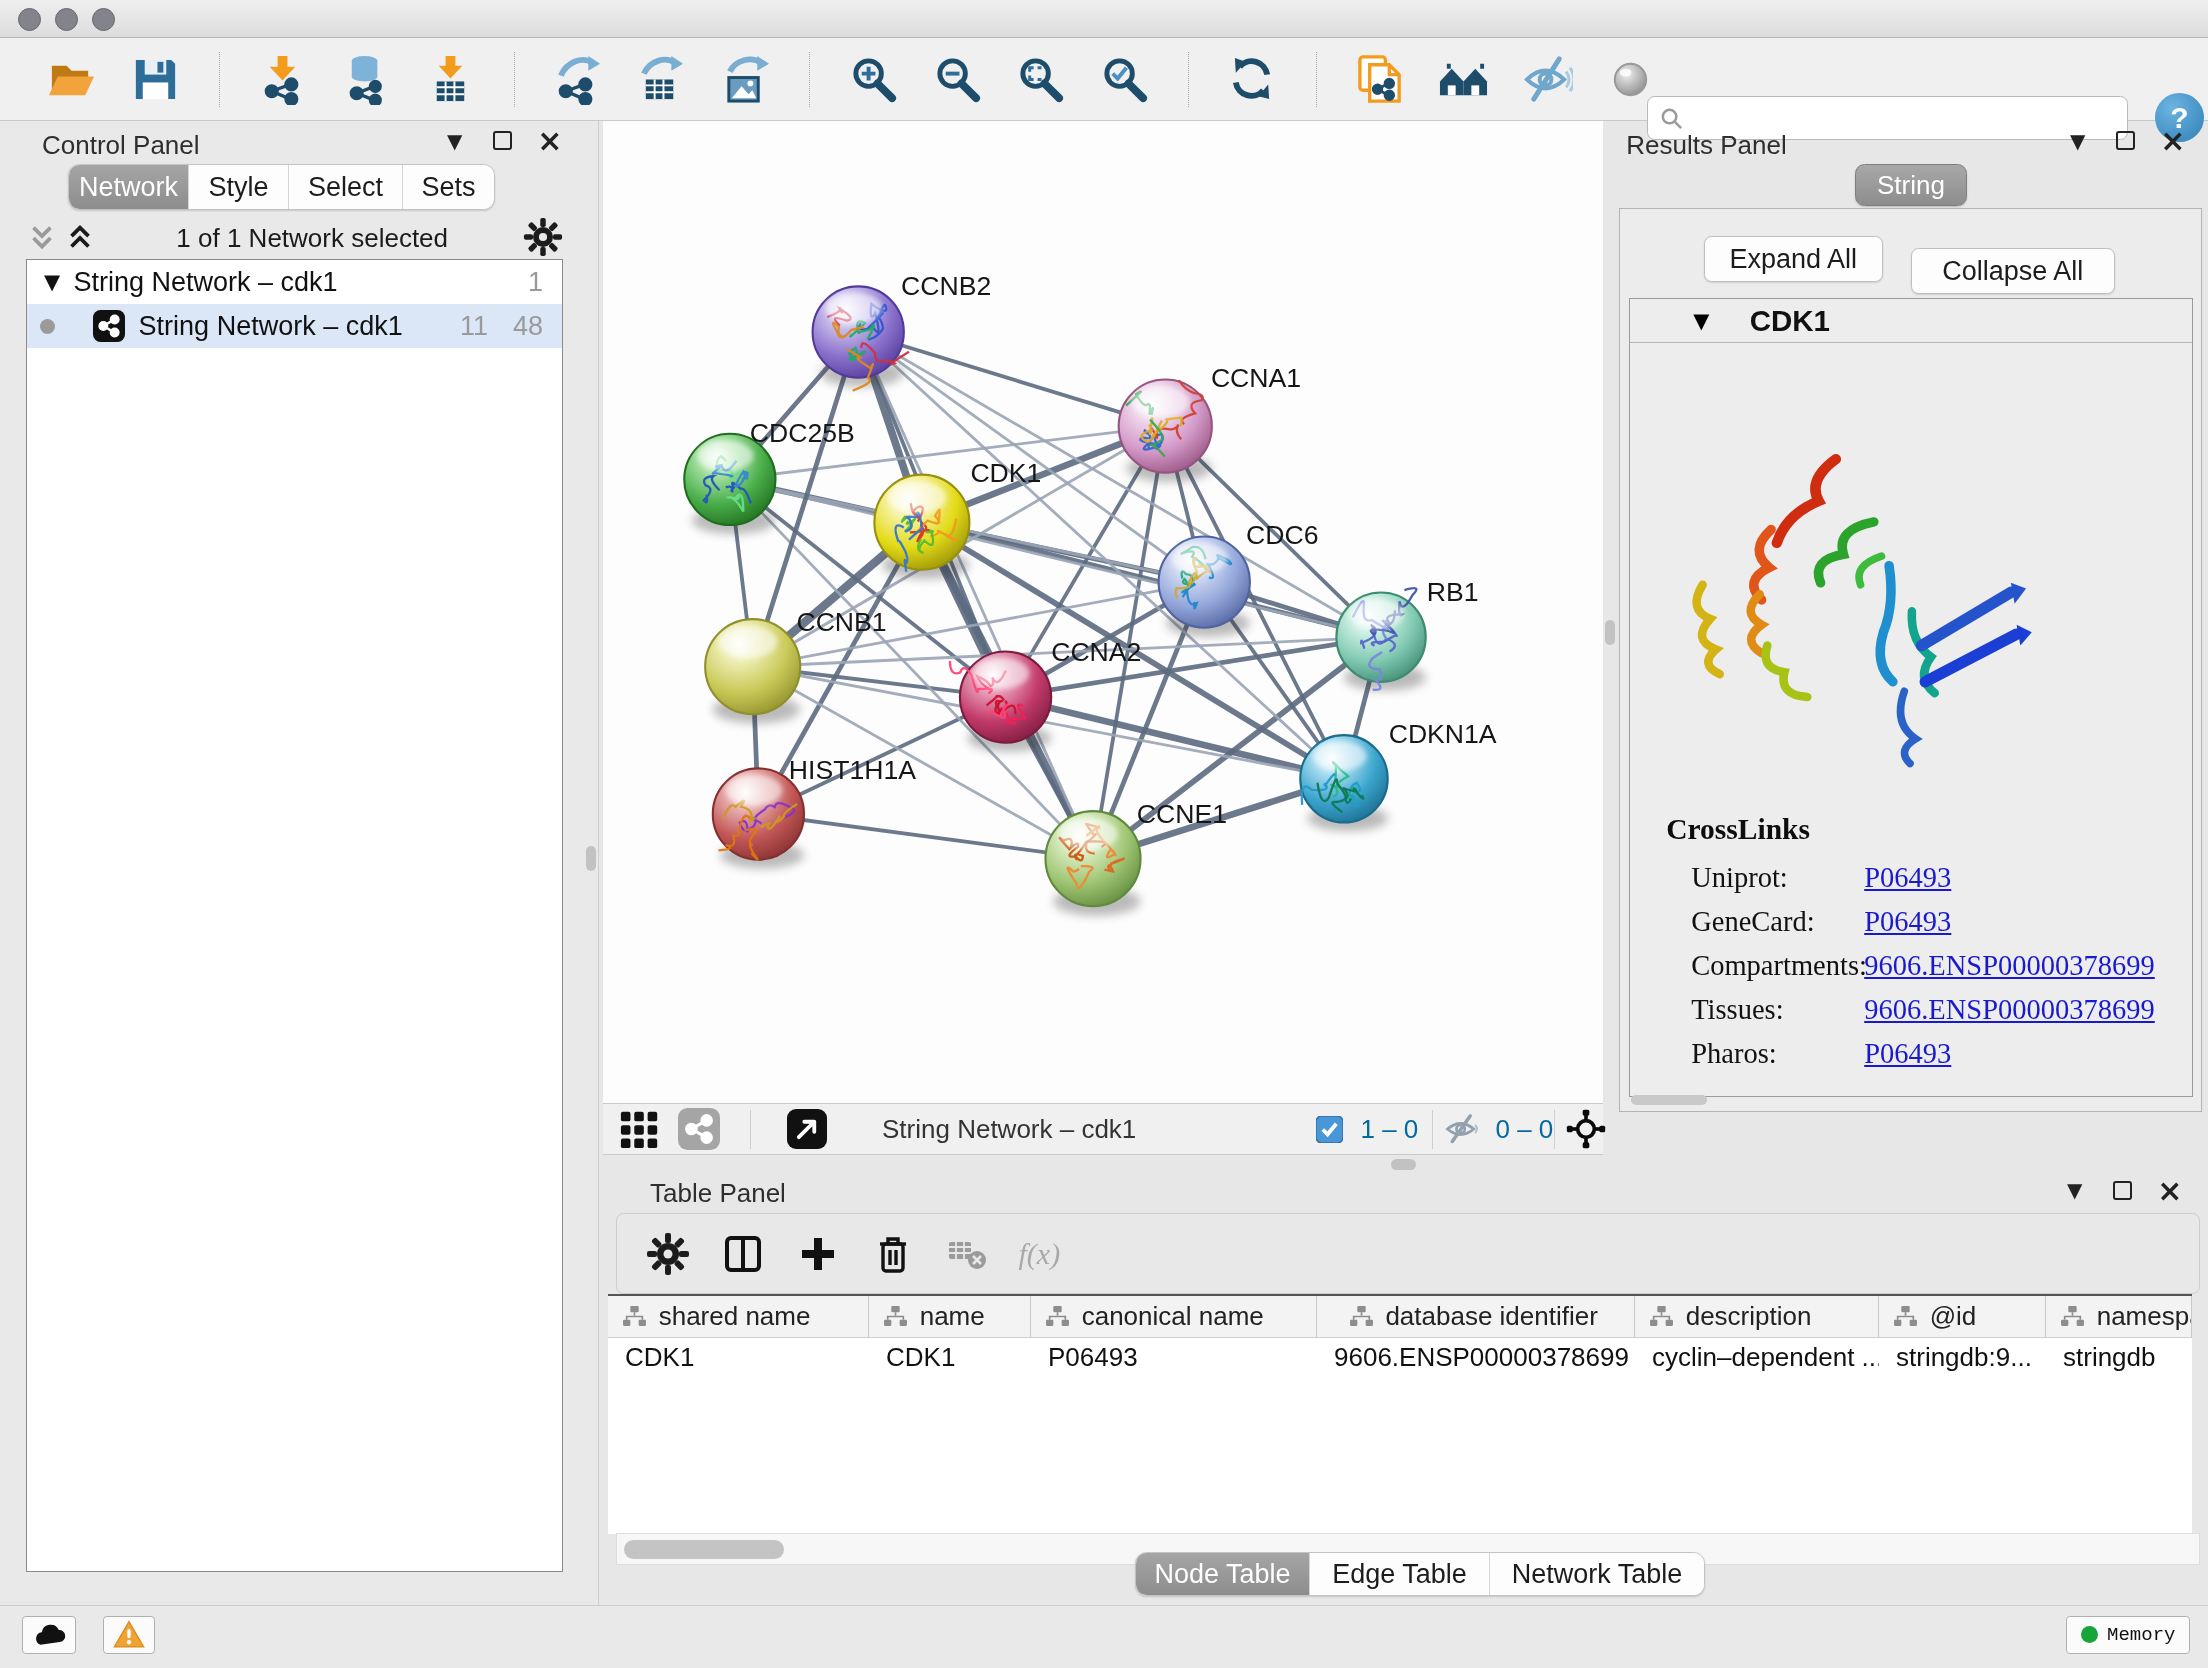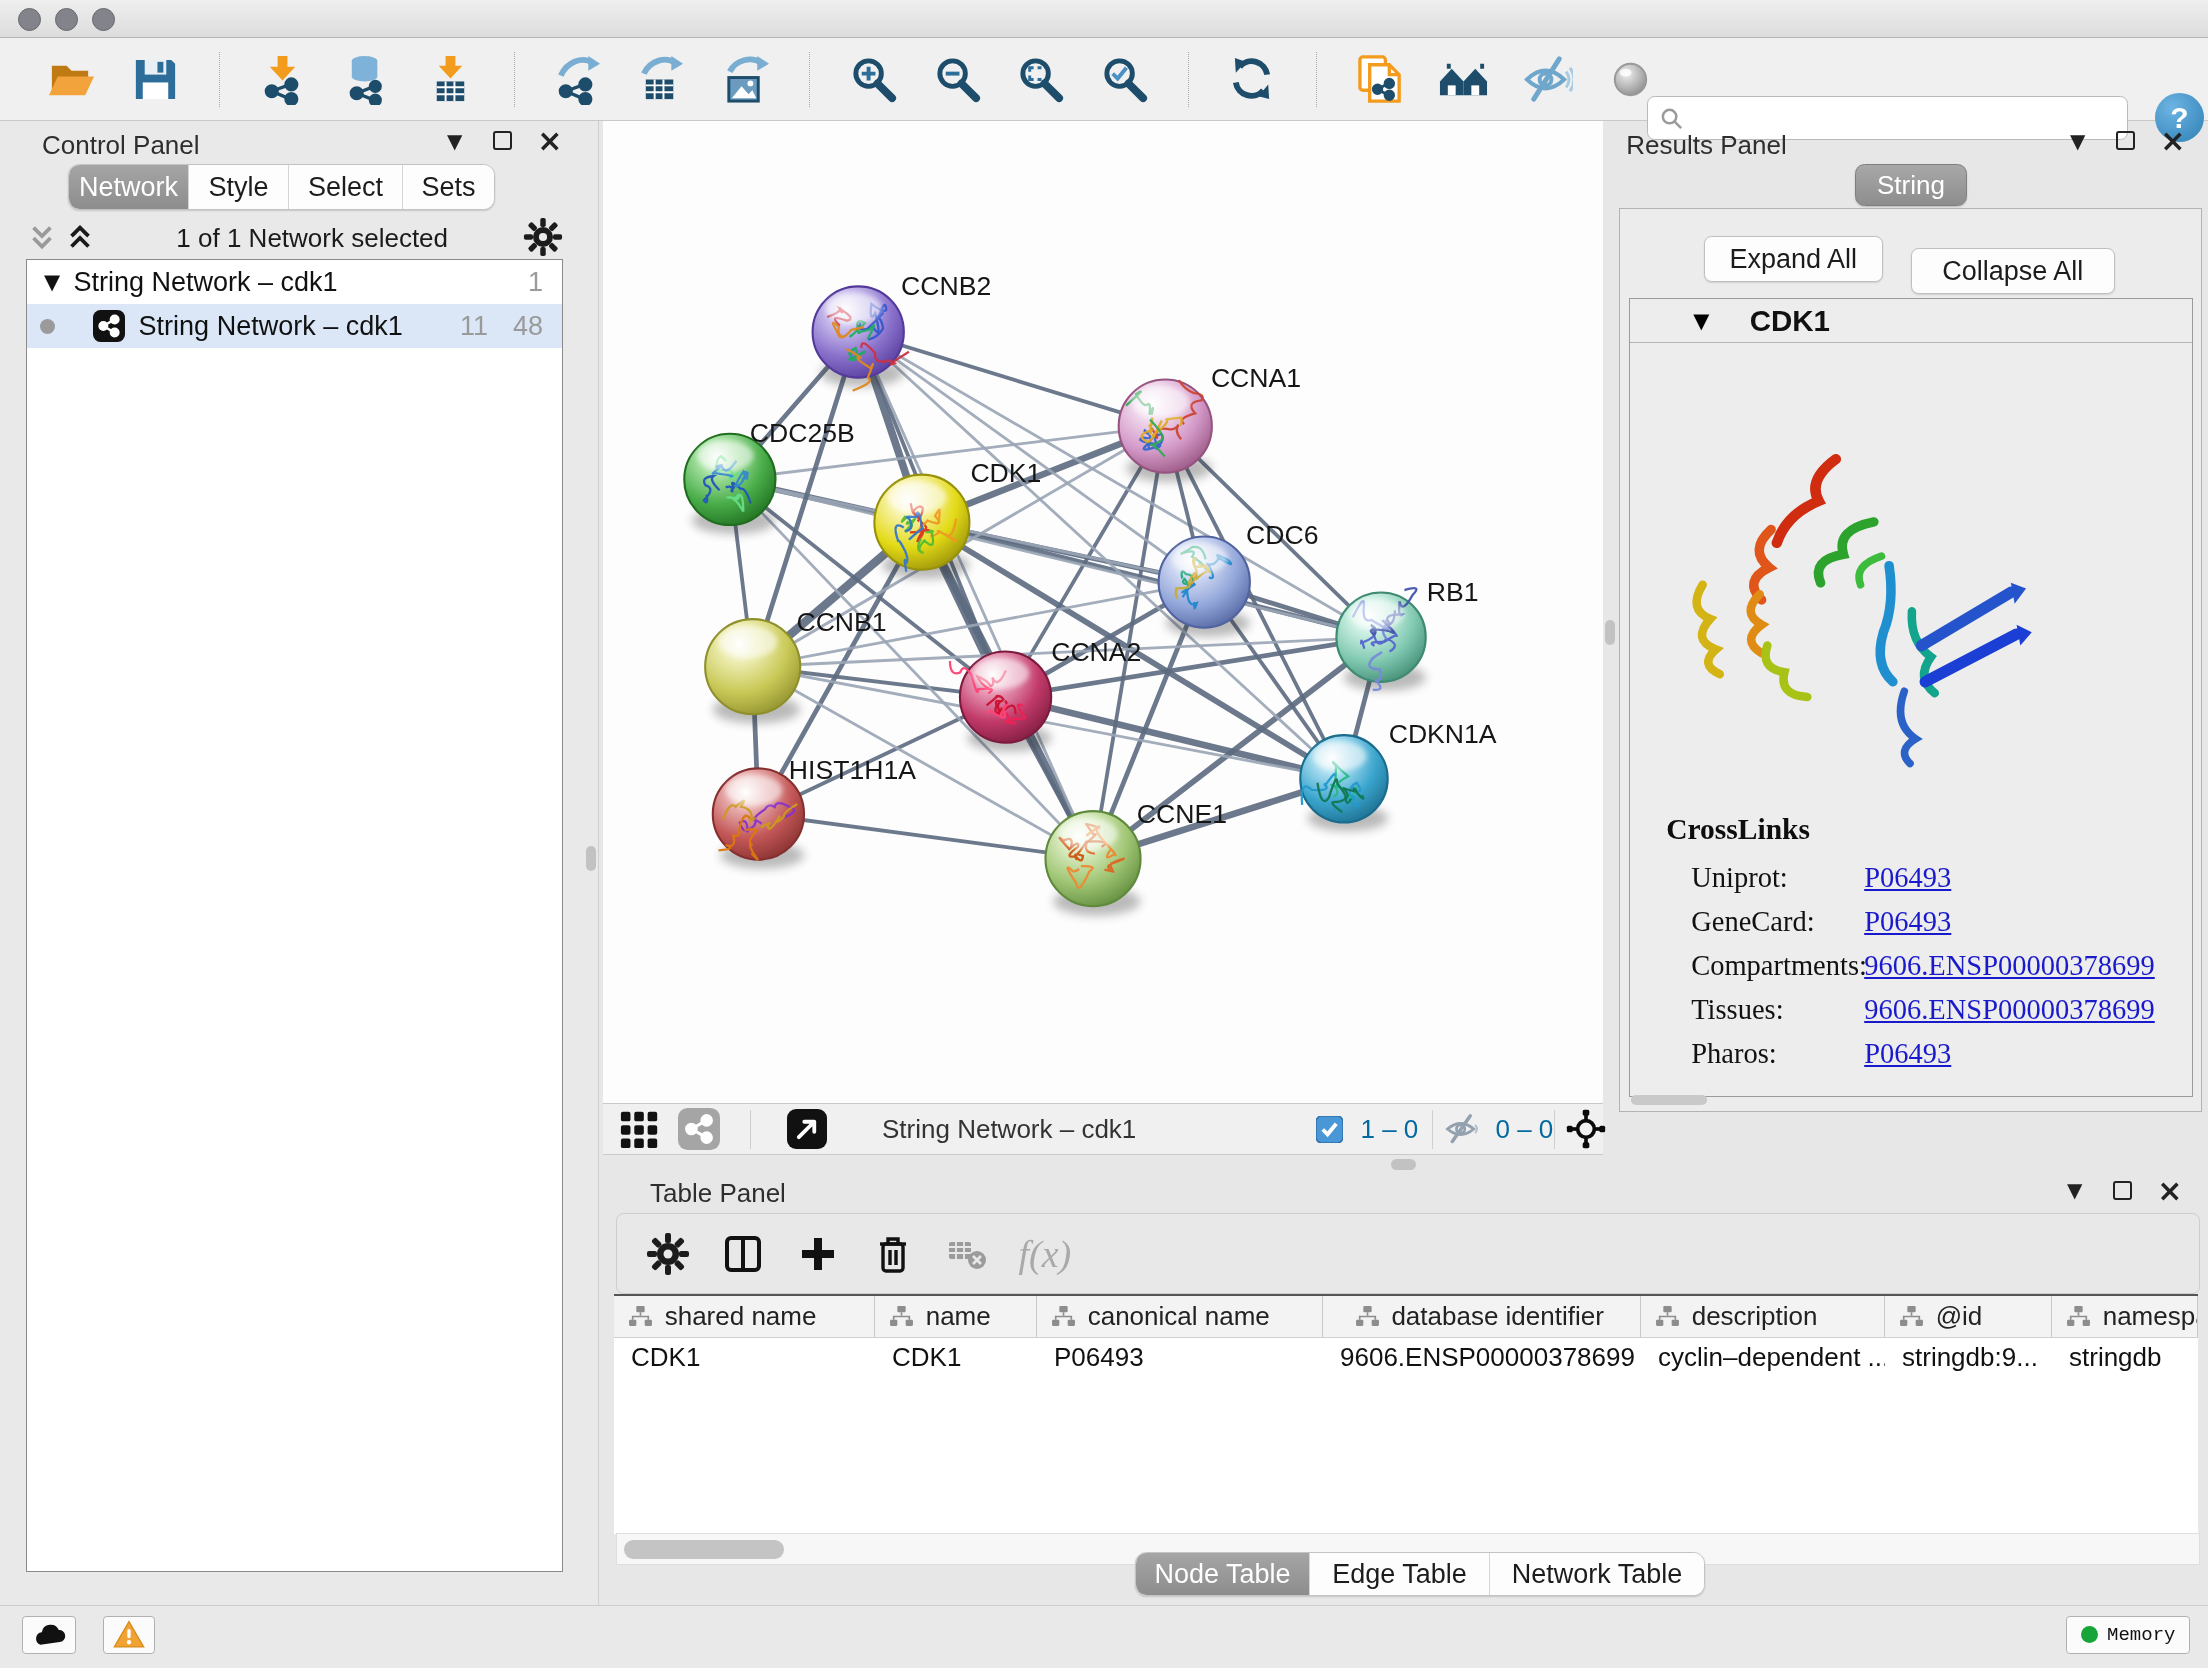--- a/index.html
+++ b/index.html
@@ -109,22 +109,22 @@
     background:#c9c9c9; border-radius:4.8px; }
 
   
   .table-panel { position:absolute; left:606px; top:1173px; width:1603px; height:433px; }
   .tp-title { position:absolute; left:44px; top:4.8px; }
   .tp-toolbar { position:absolute; left:9.5px; top:40px; width:1584px; height:81px;
     background:#e8e8e8; border:1px solid #cdcdcd; border-radius:7.6px;
     display:flex; align-items:center; padding-left:27px; gap:27px; }
   .tp-toolbar .tbtn { width:48px; height:48px; }
   .tp-toolbar .tbtn svg { width:44px; height:44px; }
-  .fx { font-family:"Liberation Serif", serif; font-style:italic; font-size:38px; color:#a9a9a9; }
-  .tablebox { position:absolute; left:8px; top:121px; width:1584px; height:240px;
+  .fx { font-family:"Liberation Serif", serif; font-style:italic; font-size:30px; color:#a9a9a9; }
+  .tablebox { position:absolute; left:2px; top:121px; width:1584px; height:240px;
     background:#fff; border-top:2.9px solid #555; overflow:hidden; }
   .thead { display:flex; height:42px; background:#f3f3f3; border-bottom:1px solid #cfcfcf; }
   .th { display:flex; align-items:center; gap:11.4px; padding-left:14.3px; font-size:26px;
     color:#222; border-right:1px solid #c9c9c9; flex:none; overflow:hidden; white-space:nowrap; }
   .hicn { width:25px; height:23px; flex:none; }
   .tbody-row { display:flex; height:38px; align-items:center; }
   .td { padding-left:17px; font-size:26px; color:#111; flex:none; overflow:hidden; white-space:nowrap; }
   .hscroll { position:absolute; left:9.5px; top:360px; width:1584px; height:32px;
     background:#f7f7f7; border:1px solid #dedede; }
   .hthumb { position:absolute; left:7.6px; top:5.7px; width:160px; height:19px;

